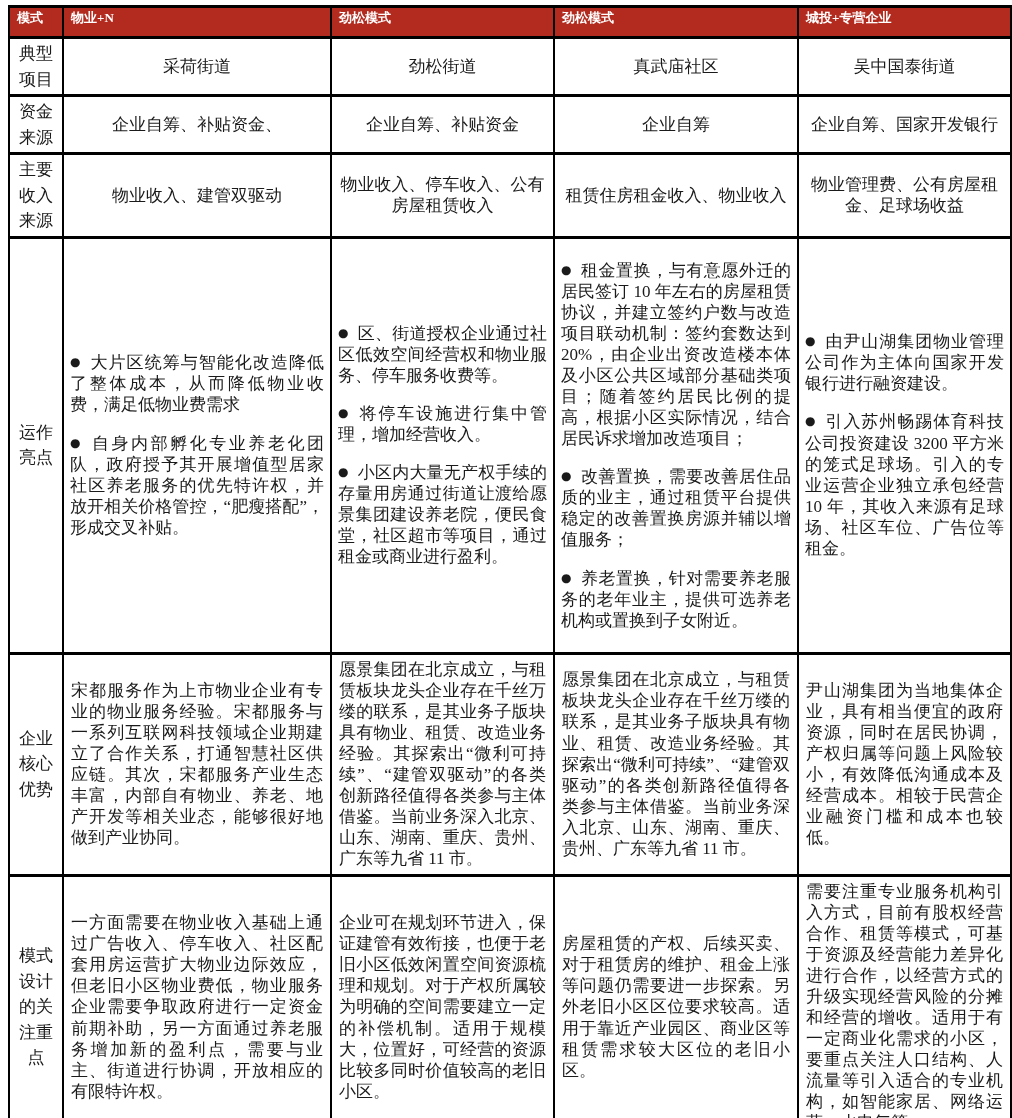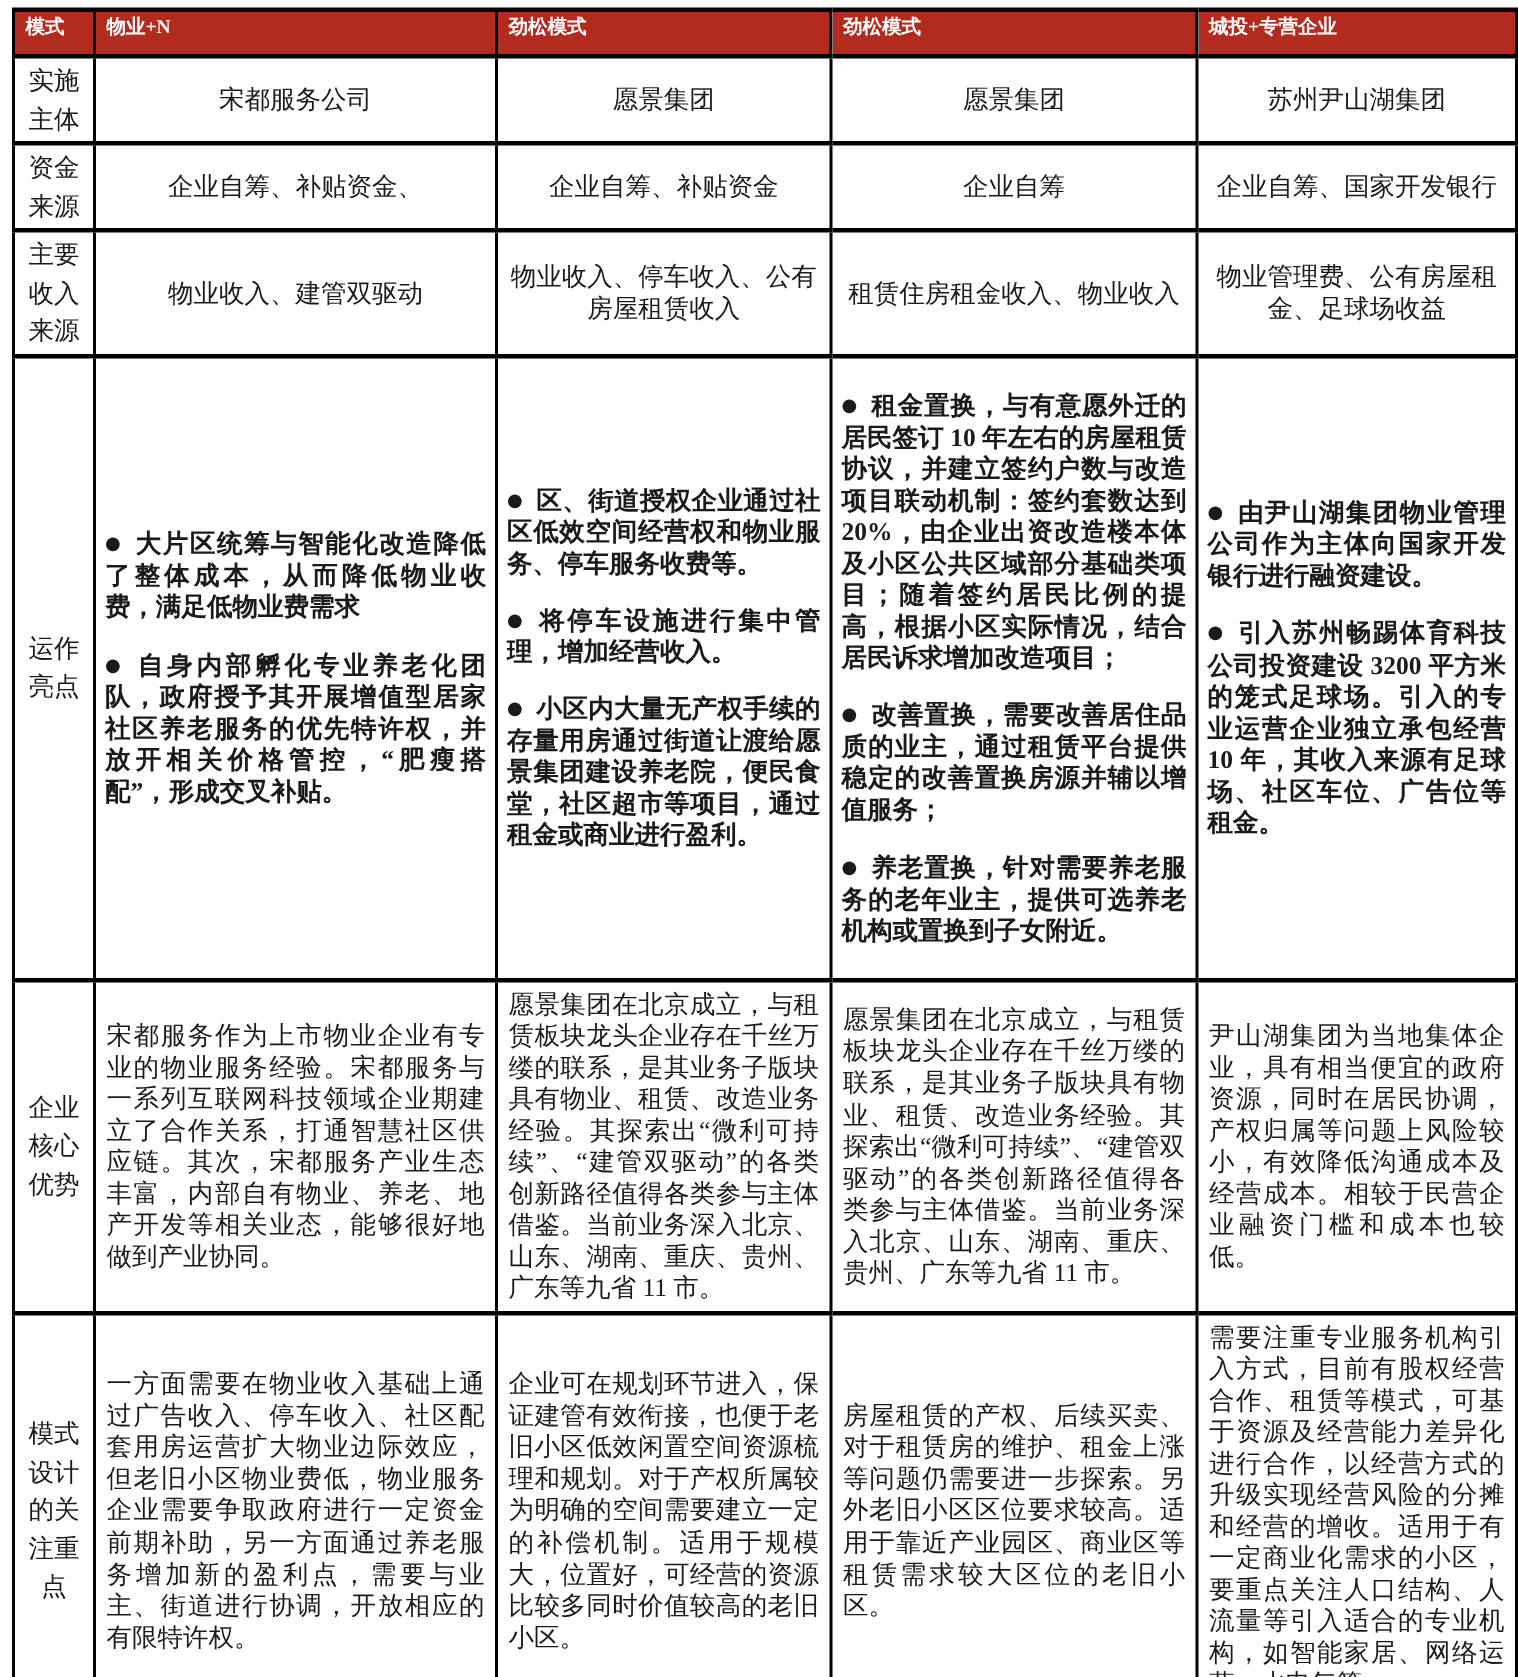--- a/index.html
+++ b/index.html
@@ -44,21 +44,21 @@
   }
   th.rowlabel{
     text-align:center;
     padding:2px 3px;
     line-height:1.5;
     background:var(--cell-bg);
   }
   td.center{text-align:center;}
   td.para{text-align:justify;padding:4px 7px;}
   td.bullets{text-align:justify;padding:4px 6px;}
-  p.bullet{margin:17px 0;font-weight:bold;}
+  p.bullet{margin:17px 0;}
   p.plain{margin:0;}
   .dot{
     font-family:"DejaVu Sans",sans-serif;
     font-size:12px;
     margin-right:9px;
     vertical-align:2px;
   }
   tr.h-head{height:31px;}
   tr.h1{height:53px;}
   tr.h2{height:49px;}
@@ -84,26 +84,26 @@
   <thead>
     <tr class="h-head">
       <th>模式</th>
       <th>物业+N</th>
       <th>劲松模式</th>
       <th>劲松模式</th>
       <th>城投+专营企业</th>
     </tr>
   </thead>
   <tbody>
-    <tr class="h2">
-      <th class="rowlabel">实施主体</th>
-      <td class="center">宋都服务公司</td>
-      <td class="center">愿景集团</td>
-      <td class="center">愿景集团</td>
-      <td class="center">苏州尹山湖集团</td>
+    <tr class="h1">
+      <th class="rowlabel">典型项目</th>
+      <td class="center">采荷街道</td>
+      <td class="center">劲松街道</td>
+      <td class="center">真武庙社区</td>
+      <td class="center">吴中国泰街道</td>
     </tr>
     <tr class="h4">
       <th class="rowlabel">资金来源</th>
       <td class="center">企业自筹、补贴资金、</td>
       <td class="center">企业自筹、补贴资金</td>
       <td class="center">企业自筹</td>
       <td class="center">企业自筹、国家开发银行</td>
     </tr>
     <tr class="h5">
       <th class="rowlabel">主要收入来源</th>

